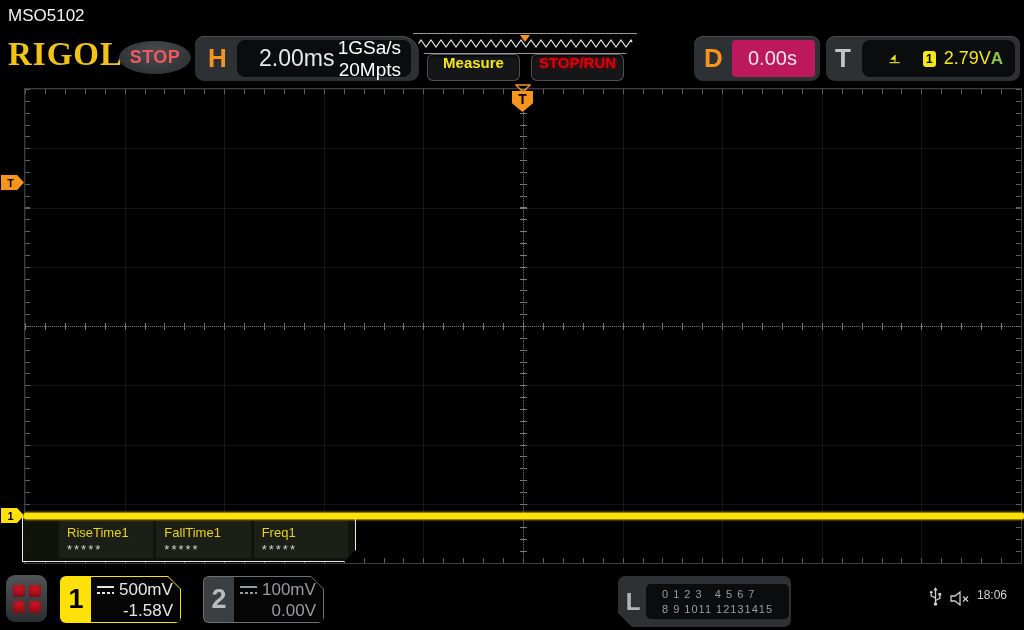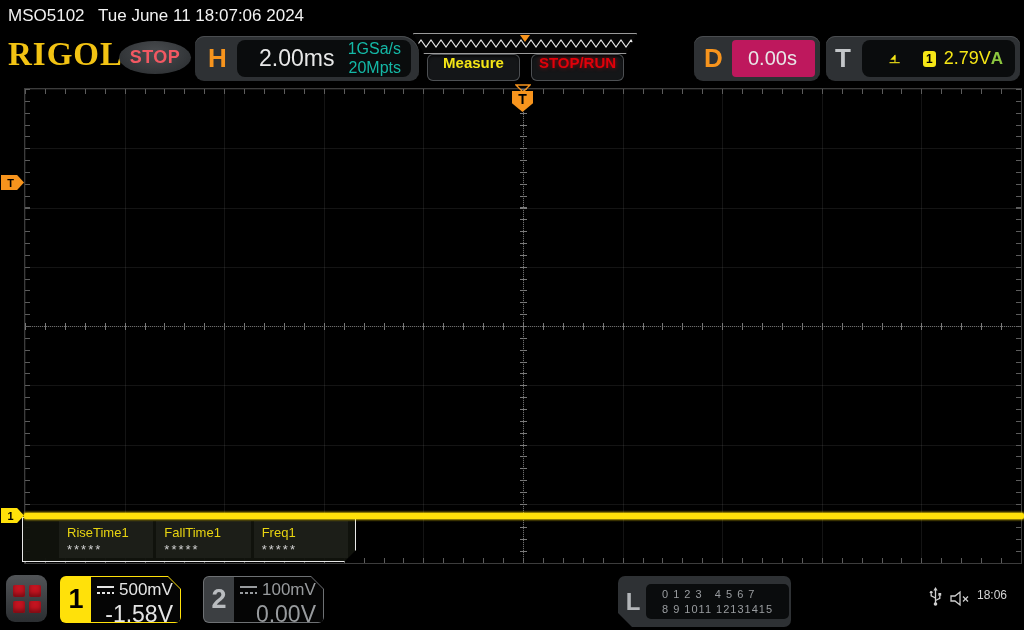--- a/index.html
+++ b/index.html
@@ -19,22 +19,22 @@
         background:radial-gradient(ellipse at 50% 35%, #4a4d50, #303336 75%);
         display:flex;align-items:center;justify-content:center;}
   .stop-oval span{color:#f25862;font-weight:bold;font-size:18px;letter-spacing:.5px;}
 
   .hblock{position:absolute;left:195px;top:6px;width:224px;height:45px;background:#2e3134;
         border-radius:9px 18px 9px 9px;box-shadow:inset 0 1px 0 #4a4d50;}
   .hblock .hl{position:absolute;left:13px;top:7px;color:#f7941d;font-weight:bold;font-size:26px;}
   .hblock .inner{position:absolute;left:42px;top:4px;right:8px;bottom:4px;background:#0a0c0d;
         border-radius:8px;display:flex;align-items:center;}
   .hblock .tb{font-size:23px;color:#e8e8e8;margin-left:22px;}
-  .hblock .sr{margin-left:auto;margin-right:10px;text-align:right;color:#14b8a6;
-        font-size:16px;line-height:1.15;}
+  .hblock .sr{margin-left:auto;margin-right:10px;text-align:right;color:#ffffff;
+        font-size:19px;line-height:1.15;}
 
   .preview{position:absolute;left:413px;top:3px;width:222px;height:19px;background:#050505;
         border:1px solid #9a9a9a;clip-path:polygon(0 0,100% 0,calc(100% - 11px) 100%,11px 100%);}
   .preview svg{position:absolute;left:2px;top:1px;}
   .preview .tripos{position:absolute;left:50%;top:1px;margin-left:-5px;width:0;height:0;
         border-left:5px solid transparent;border-right:5px solid transparent;
         border-top:7px solid #f7941d;}
 
   .hbtn{position:absolute;top:24px;width:93px;height:27px;background:#141618;border-radius:6px;
         box-shadow:inset 0 0 0 1px #4d5053, inset 0 2px 3px #000;
@@ -118,21 +118,21 @@
         clip-path:polygon(0 0,calc(100% - 13px) 0,100% 13px,100% 100%,0 100%);}
   #chan1{left:60px;background:#ffe10a;padding:1px;}
   #chan2{left:203px;background:#6e7174;padding:1px;}
   .chan .tab{width:30px;display:flex;align-items:center;justify-content:center;
         font-weight:bold;font-size:27px;border-radius:5px 0 0 5px;}
   #chan1 .tab{background:#ffe10a;color:#000;}
   #chan2 .tab{background:#3c3f42;color:#b9bcbf;}
   .chan .panel{flex:1;background:#050505;padding:3px 7px 0 6px;display:flex;flex-direction:column;
         clip-path:polygon(0 0,calc(100% - 12px) 0,100% 12px,100% 100%,0 100%);}
   .chan .row1{display:flex;align-items:center;font-size:17px;}
-  .chan .row2{text-align:right;font-size:23px;margin-top:1px;}
+  .chan .row2{text-align:right;font-size:17px;margin-top:1px;}
   #chan1 .panel{color:#e5e5e5;} #chan2 .panel{color:#989b9e;}
   .dc-icon{display:inline-block;width:17px;height:9px;margin-right:5px;
         background-image:linear-gradient(currentColor,currentColor),
           repeating-linear-gradient(to right,currentColor 0 3px,transparent 3px 5px);
         background-size:100% 2px,100% 2px;background-position:0 0,0 6px;background-repeat:no-repeat;}
 
   #logic{position:absolute;left:618px;top:10px;height:47px;background:#2e3134;border-radius:7px;
         clip-path:polygon(0 0,100% 0,100% 100%,14px 100%,0 calc(100% - 14px));
         display:flex;align-items:center;padding:2px;}
   #logic .ltab{width:26px;text-align:center;color:#b3b6b9;font-weight:bold;font-size:24px;}
@@ -144,21 +144,20 @@
   #spk-icon{position:absolute;left:949px;top:24px;}
   #clock{position:absolute;left:977px;top:22px;font-size:12px;color:#d4d4d4;}
 </style>
 </head>
 <body>
 
 <div id="screen">
 
   <div id="top-bar">
     <span class="model">MSO5102</span>
-    <span class="dt">Tue June 11 18:07:06 2024</span>
   </div>
 
   <div id="header">
     <div class="logo">RIGOL</div>
 
     <div class="stop-oval">
       <span>STOP</span>
     </div>
 
     <div class="hblock">

